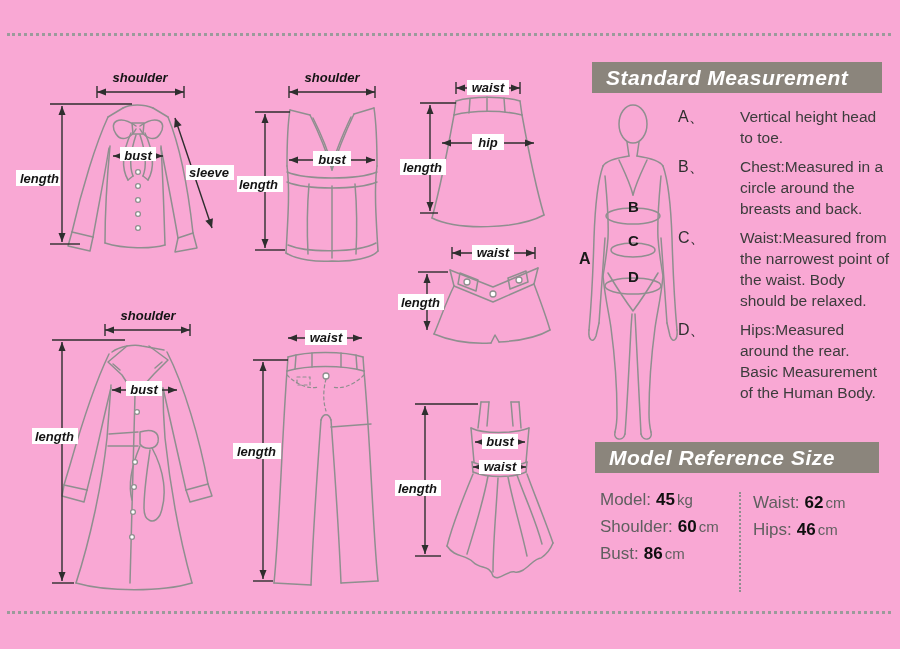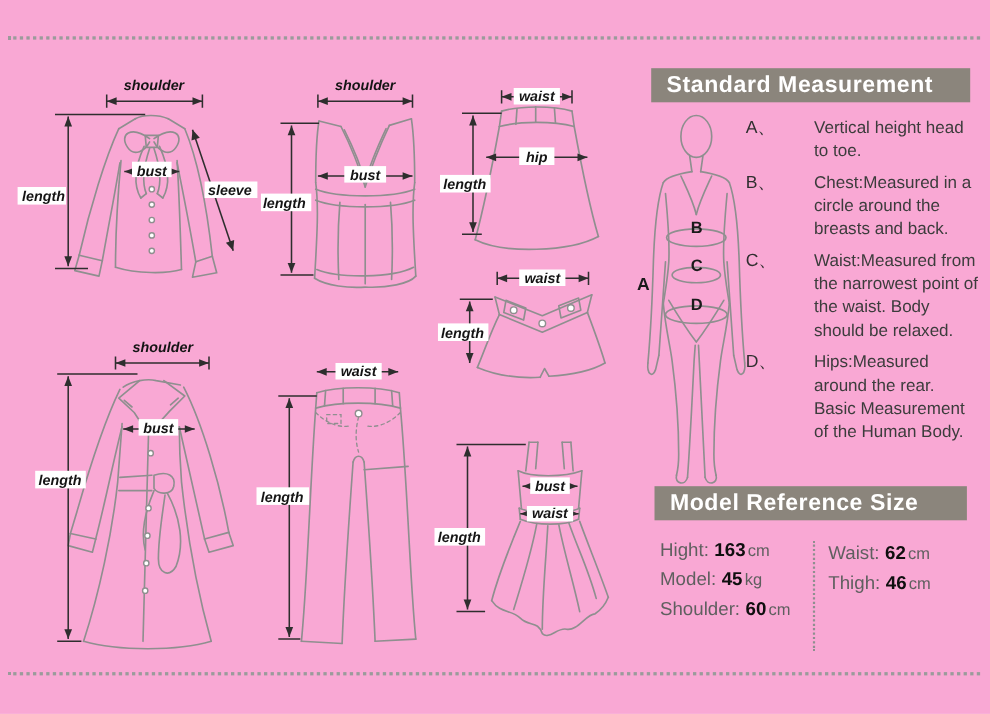--- a/index.html
+++ b/index.html
@@ -11,21 +11,21 @@
   .art{fill:none;stroke:#8f8f8f;stroke-width:1.5;stroke-linecap:round;stroke-linejoin:round;}
   .artd{fill:none;stroke:#8f8f8f;stroke-width:1.2;stroke-dasharray:3 3;stroke-linecap:round;}
   .dim{fill:none;stroke:#2e2e2e;stroke-width:1.4;}
   .ah{fill:#2e2e2e;stroke:none;}
   .mask{fill:#ffffff;stroke:none;}
   .lbl{font:italic 700 13px "Liberation Sans",sans-serif;fill:#141414;}
   .blt{font:700 15px "Liberation Sans",sans-serif;fill:#1a1a1a;}
   .btn{fill:#fff;stroke:#8f8f8f;stroke-width:1.3;}
   
   .hdr{position:absolute;background:#8b857c;color:#fff;font-weight:700;font-size:21px;
-       line-height:31px;height:31px;letter-spacing:.5px;padding-left:14px;box-sizing:border-box;}
+       line-height:31px;height:31px;letter-spacing:.5px;padding-left:14px;box-sizing:border-box;font-style:italic;}
   .items{position:absolute;left:678px;top:106px;width:212px;}
   .item{display:flex;margin-bottom:8px;color:#3c3c3c;}
   .item .letter{width:30px;flex:0 0 30px;font-size:16px;line-height:21px;color:#2f2f2f;}
   .item .txt{font-size:15.5px;line-height:21px;margin-left:32px;}
   .stats{position:absolute;font-size:17px;}
   .stat-row{height:27px;line-height:27px;white-space:nowrap;}
   .stat-row .sl{color:#5f5f5f;}
   .stat-row .sv{color:#0f0f0f;font-weight:700;margin-left:5px;}
   .stat-row .su{color:#5f5f5f;font-size:15px;margin-left:2px;}
   .vdiv{position:absolute;left:739px;top:492px;height:100px;width:0;border-left:2px dotted #8f8f8f;}
@@ -394,34 +394,34 @@
     <div class="item">
       <span class="letter">D、</span>
       <span class="txt">Hips:Measured around the rear. Basic Measurement of the Human Body.</span>
     </div>
   </div>
 
   <div class="hdr" style="left:595px;top:442px;width:284px">Model Reference Size</div>
 
   <div class="stats" style="left:600px;top:486px">
     <div class="stat-row">
-      <span class="sl">Hight:</span><span class="sv">163</span><span class="su">cm</span>
-    </div>
-    <div class="stat-row">
       <span class="sl">Model:</span><span class="sv">45</span><span class="su">kg</span>
     </div>
     <div class="stat-row">
       <span class="sl">Shoulder:</span><span class="sv">60</span><span class="su">cm</span>
+    </div>
+    <div class="stat-row">
+      <span class="sl">Bust:</span><span class="sv">86</span><span class="su">cm</span>
     </div>
   </div>
 
   <div class="vdiv"></div>
 
   <div class="stats" style="left:753px;top:489px">
     <div class="stat-row">
       <span class="sl">Waist:</span><span class="sv">62</span><span class="su">cm</span>
     </div>
     <div class="stat-row">
-      <span class="sl">Thigh:</span><span class="sv">46</span><span class="su">cm</span>
+      <span class="sl">Hips:</span><span class="sv">46</span><span class="su">cm</span>
     </div>
   </div>
 
 </div>
 
 </body></html>

